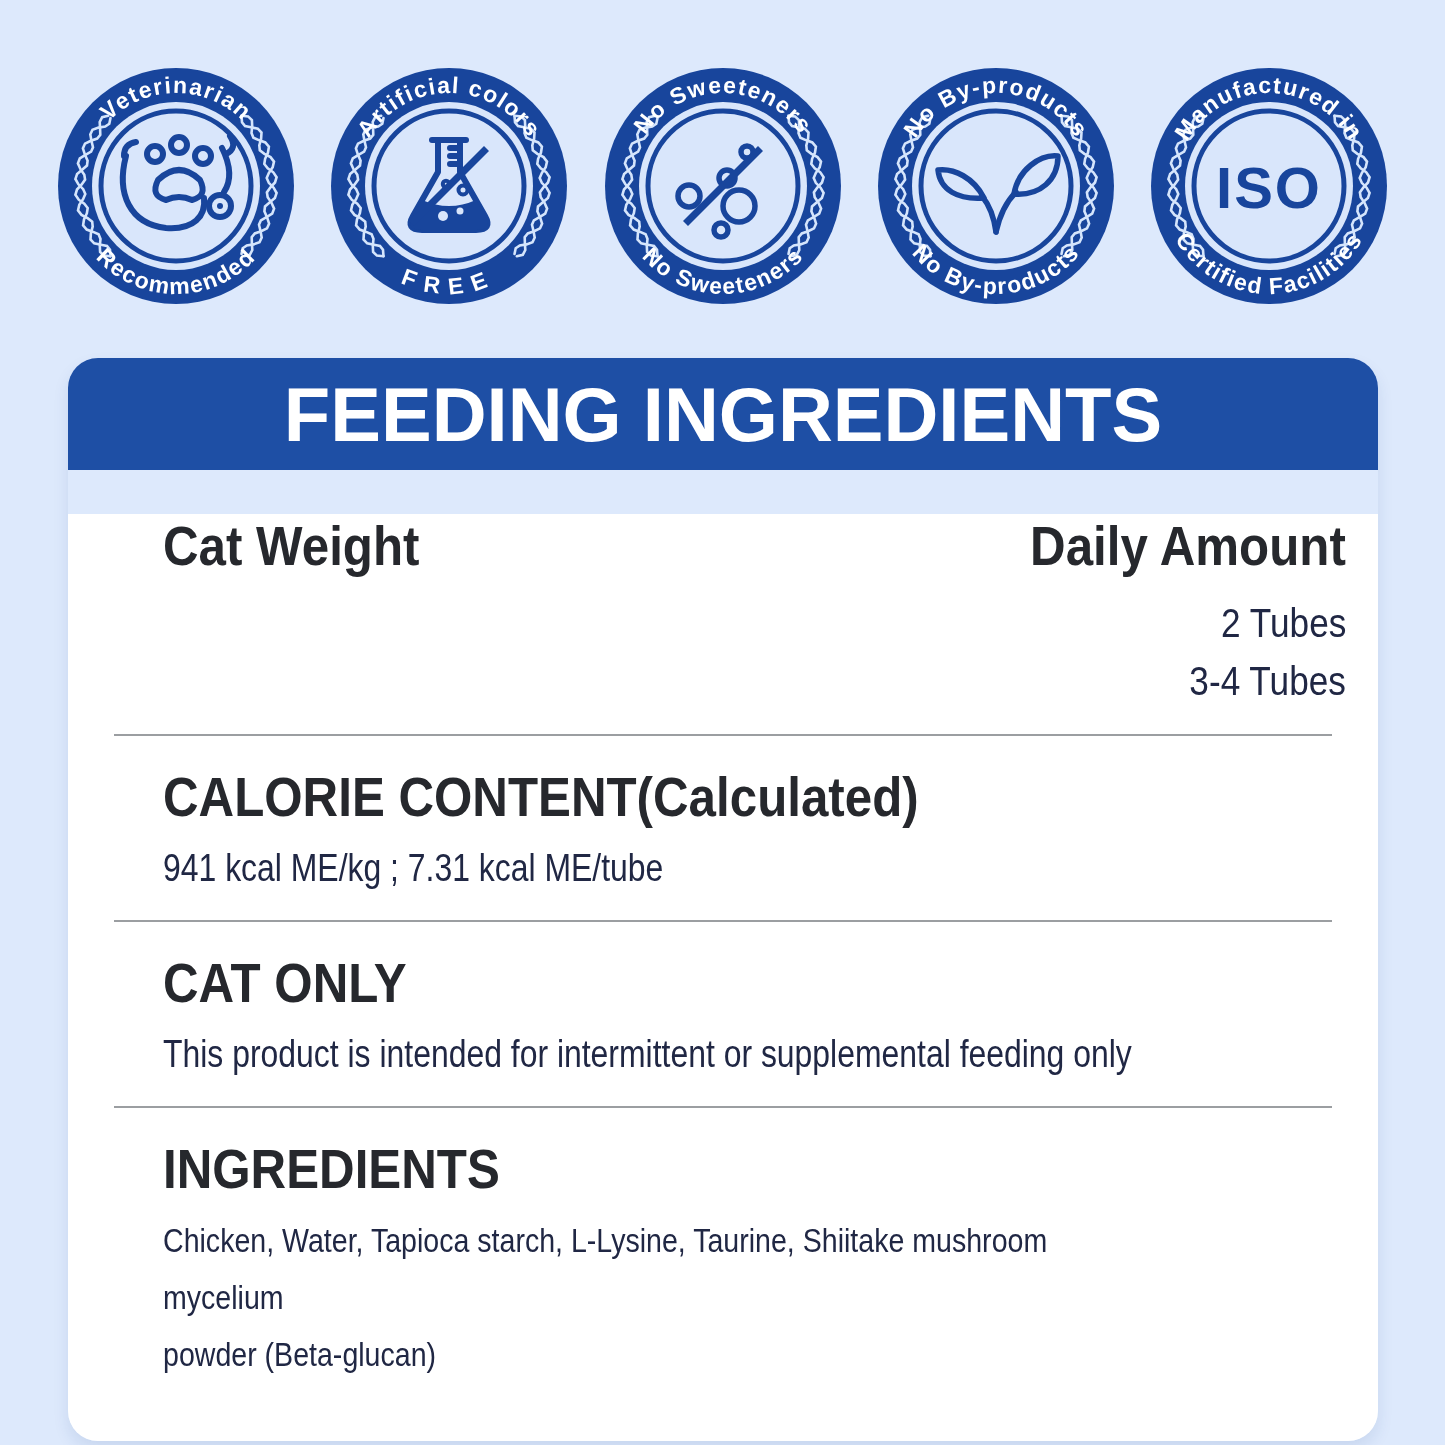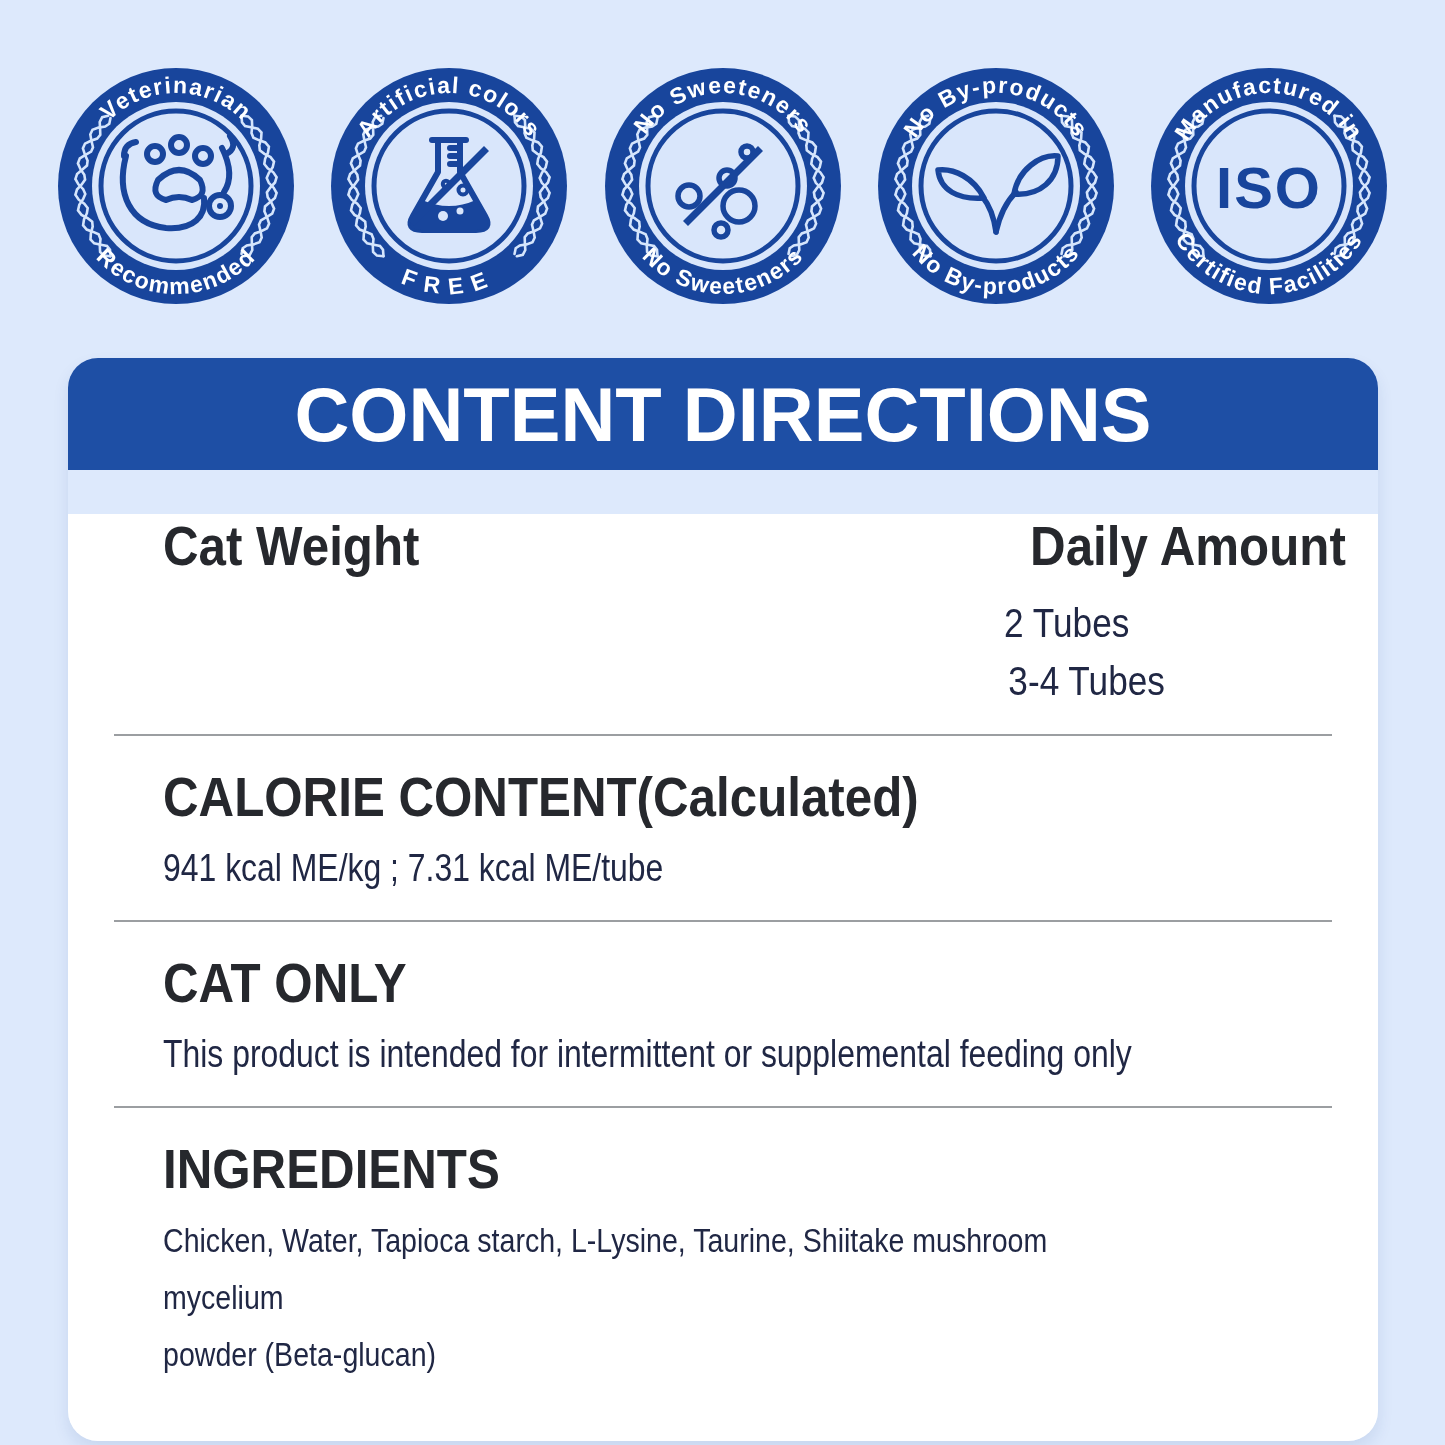--- a/index.html
+++ b/index.html
@@ -14,21 +14,21 @@
   .badges-row{position:absolute;top:66px;left:56px;right:56px;display:flex;justify-content:space-between}
   .badge{width:240px;height:240px}
   .panel{position:absolute;left:68px;top:358px;width:1310px;border-radius:30px;overflow:hidden;
          box-shadow:0 8px 16px rgba(23,56,124,.10)}
   .banner{height:112px;background:var(--banner);display:flex;align-items:center;justify-content:center}
   .banner-title{color:#ffffff;font-weight:bold;font-size:76px;letter-spacing:0;white-space:nowrap}
   .card{background:#ffffff;height:927px}
   .feed-table{display:flex;justify-content:space-between;align-items:flex-start;
               padding:0 32px 0 95px;margin-top:44px}
   .ft-col-left{text-align:left}
-  .ft-col-right{}
+  .ft-col-right{text-align:right}
   .ft-header{font-size:56px;font-weight:bold;color:var(--ink);line-height:64px;white-space:nowrap}
   .ft-rows{margin-top:16px}
   .ft-row{font-size:40px;line-height:58px;color:var(--row);white-space:nowrap}
   .ft-col-right .ft-row{color:var(--body)}
   .divider{height:2px;background:var(--divider);margin:24px 46px 0 46px}
   .sec{padding:0 38px 0 95px}
   .sec h2{margin:28px 0 0 0;font-size:56px;font-weight:bold;color:var(--ink);line-height:66px;white-space:nowrap}
   .sec p{margin:10px 0 0 0;font-size:38px;color:var(--body);line-height:56px;white-space:pre-line}
   .sec p.small{font-size:34px;line-height:57px}
   
@@ -190,21 +190,21 @@
       <textPath href="#tp4" startOffset="50%" text-anchor="middle">Manufactured in</textPath>
     </text>
     <text font-family="'Liberation Sans','DejaVu Sans',sans-serif" font-size="23" font-weight="bold" fill="#ffffff" letter-spacing="1.5">
       <textPath href="#bp4" startOffset="50%" text-anchor="middle">Certified Facilities</textPath>
     </text>
   </svg></div>
     </div>
 
   <div class="panel">
     <div class="banner">
-      <div class="banner-title">CONTENT DIRECTIONS</div>
+      <div class="banner-title">FEEDING INGREDIENTS</div>
     </div>
 
     <div class="card">
 
       <div class="feed-table">
         <div class="ft-col-left">
           <div class="ft-header"><span class="cond">Cat Weight</span></div>
         </div>
         <div class="ft-col-right">
           <div class="ft-header"><span class="cond-r">Daily Amount</span></div>

